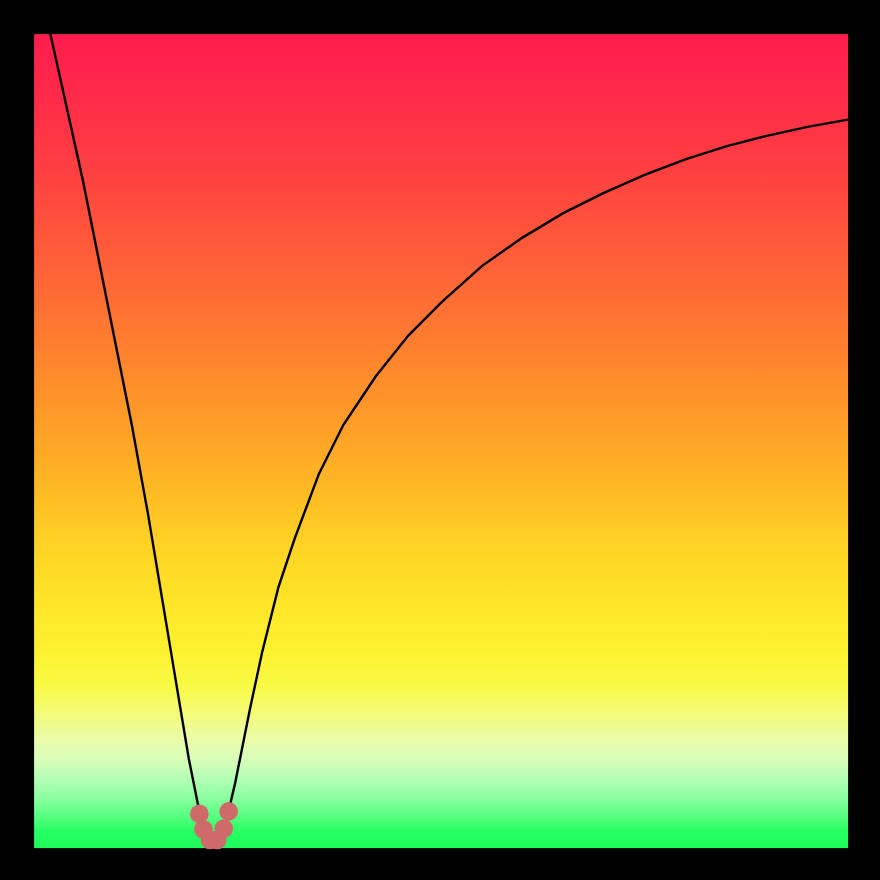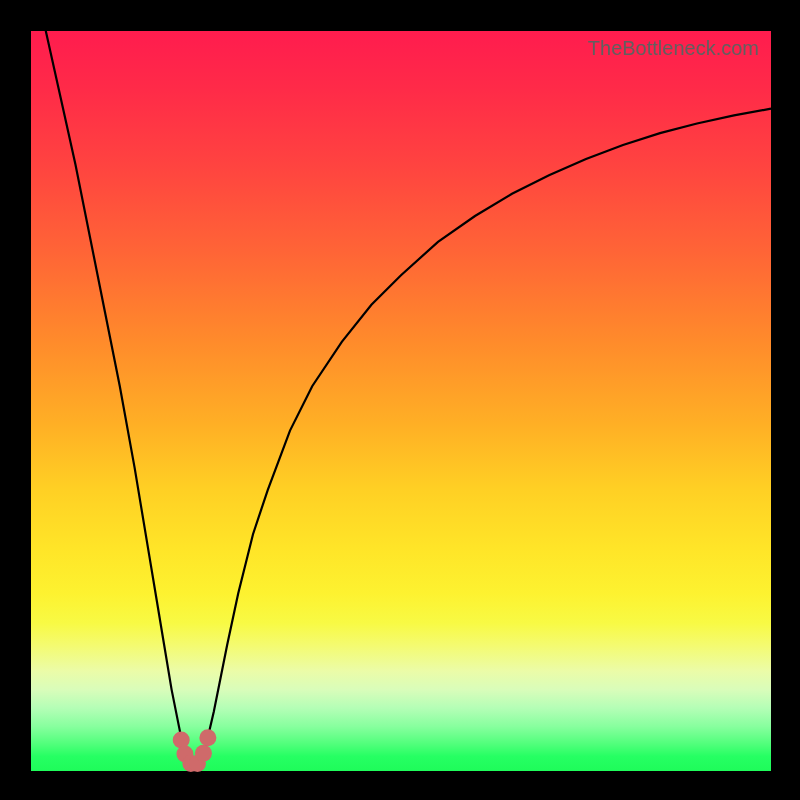--- a/index.html
+++ b/index.html
@@ -59,21 +59,20 @@
     left: 0; top: 0;
     width: 740px; height: 740px;
     overflow: visible;
   }
 </style>
 </head>
 <body>
 
 <div class="frame">
   <div class="plot">
-    <div class="attrib">TheBottleneck.com</div>
     <svg class="curve" viewBox="0 0 740 740" preserveAspectRatio="none">
       <path id="curve-path" fill="none" stroke="#000000" stroke-width="2.2" d="M0.00 -59.20 L14.80 0.00 L29.60 66.60 L44.40 133.20 L59.20 207.20 L74.00 281.20 L88.80 355.20 L103.60 436.60 L118.40 525.40 L125.80 569.80 L133.20 614.20 L140.60 658.60 L148.00 695.60 L151.70 714.10 L155.40 725.20 L159.10 731.12 L162.80 734.08 L166.50 731.86 L170.20 726.68 L173.90 717.80 L177.60 703.00 L182.78 680.80 L188.70 651.20 L196.10 614.20 L207.20 562.40 L222.00 503.20 L236.80 458.80 L259.00 399.60 L281.20 355.20 L310.80 310.80 L340.40 273.80 L370.00 244.20 L407.00 210.90 L444.00 185.00 L481.00 162.80 L518.00 144.30 L555.00 128.02 L592.00 113.96 L629.00 102.12 L666.00 92.50 L703.00 84.36 L740.00 77.70"></path>
       <g id="markers">
           <circle cx="150.22" cy="708.92" r="8.5" fill="#cf6a6a"></circle>
           <circle cx="153.92" cy="722.98" r="8.5" fill="#cf6a6a"></circle>
           <circle cx="159.84" cy="732.60" r="8.5" fill="#cf6a6a"></circle>
           <circle cx="166.50" cy="732.60" r="8.5" fill="#cf6a6a"></circle>
           <circle cx="172.42" cy="722.24" r="8.5" fill="#cf6a6a"></circle>
           <circle cx="176.86" cy="706.70" r="8.5" fill="#cf6a6a"></circle>
         </g>

